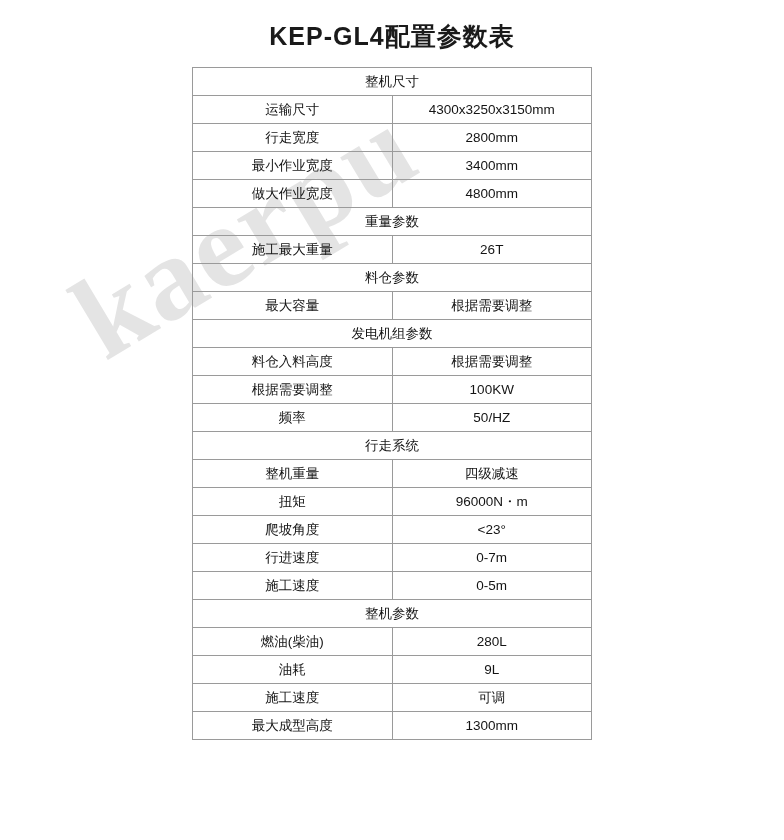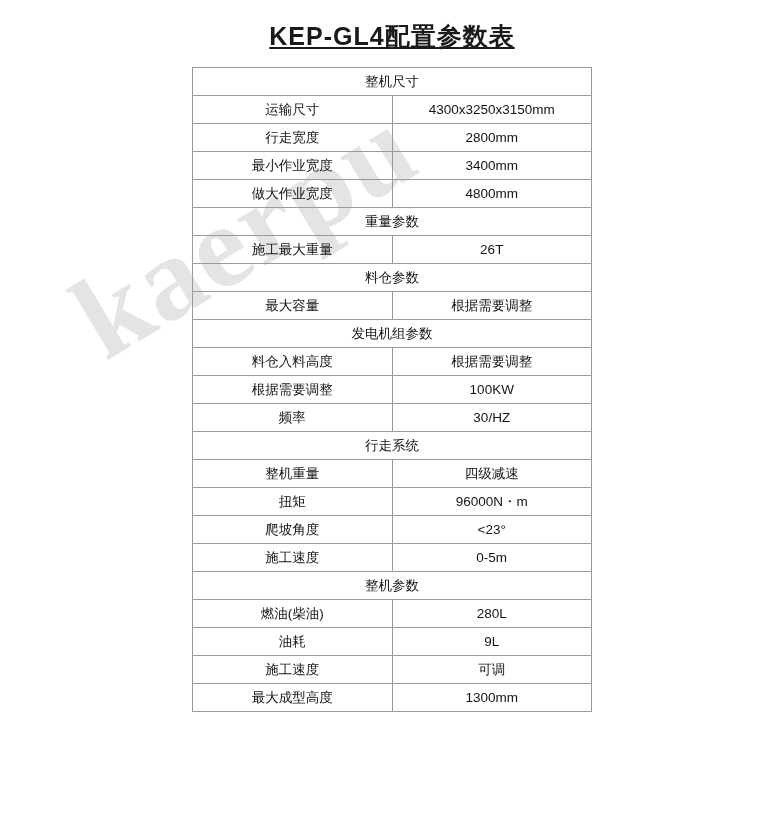--- a/index.html
+++ b/index.html
@@ -23,21 +23,20 @@
   }
   .doc-title {
     text-align: center;
     font-size: 25px;
     font-weight: bold;
     letter-spacing: 1px;
     padding-top: 20px;
     padding-bottom: 14px;
     color: #1a1a1a;
     font-family: "Liberation Sans", sans-serif;
-    text-decoration: underline;
   }
   .table-wrap {
     width: 400px;
     margin: 0 auto;
     position: relative;
     z-index: 2;
   }
   table.spec {
     width: 400px;
     border-collapse: collapse;
@@ -140,38 +139,42 @@
           <tr>
             <td class="label">料仓入料高度</td>
             <td class="value">根据需要调整</td>
           </tr>
           <tr>
             <td class="label">根据需要调整</td>
             <td class="value">100KW</td>
           </tr>
           <tr>
             <td class="label">频率</td>
-            <td class="value">30/HZ</td>
+            <td class="value">50/HZ</td>
           </tr>
           <tr>
             <td class="section" colspan="2">行走系统</td>
           </tr>
           <tr>
             <td class="label">整机重量</td>
             <td class="value">四级减速</td>
           </tr>
           <tr>
             <td class="label">扭矩</td>
             <td class="value">96000N・m</td>
           </tr>
           <tr>
             <td class="label">爬坡角度</td>
             <td class="value">&lt;23°</td>
           </tr>
           <tr>
+            <td class="label">行进速度</td>
+            <td class="value">0-7m</td>
+          </tr>
+          <tr>
             <td class="label">施工速度</td>
             <td class="value">0-5m</td>
           </tr>
           <tr>
             <td class="section" colspan="2">整机参数</td>
           </tr>
           <tr>
             <td class="label">燃油(柴油)</td>
             <td class="value">280L</td>
           </tr>

